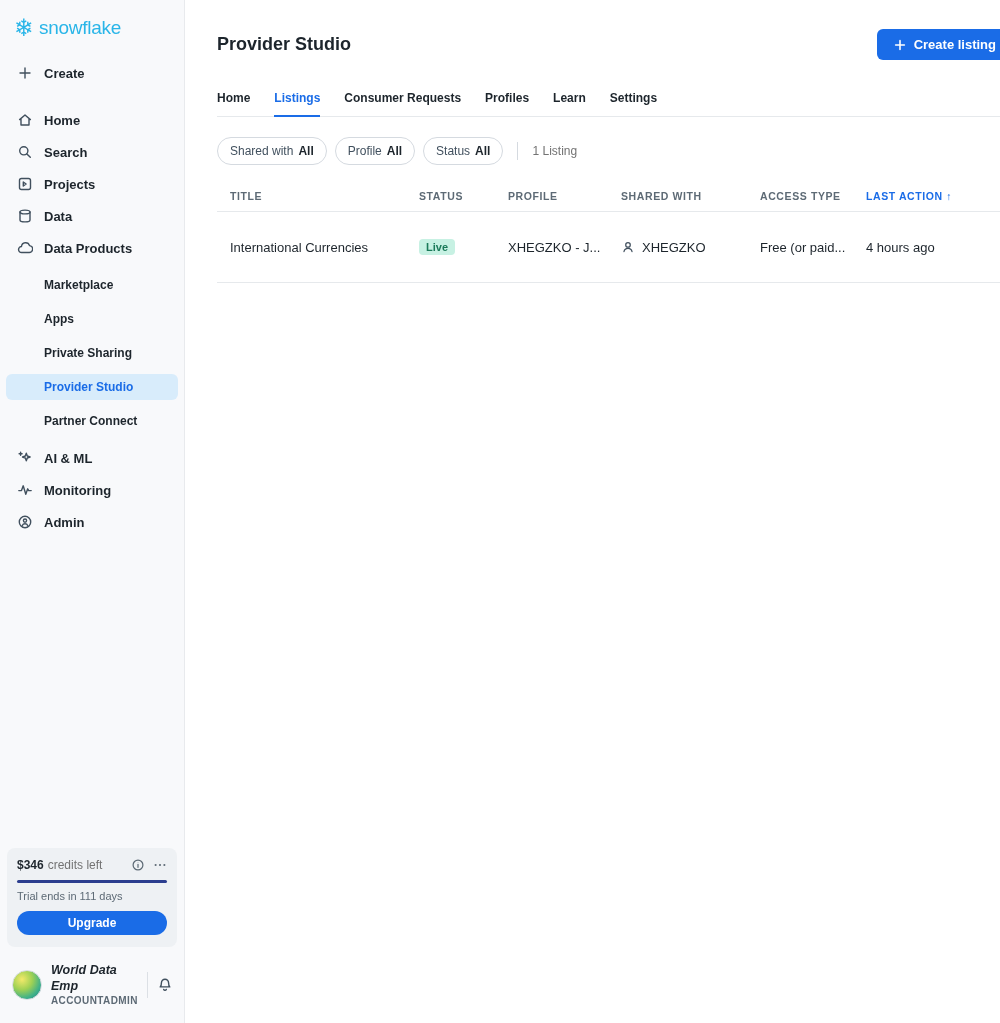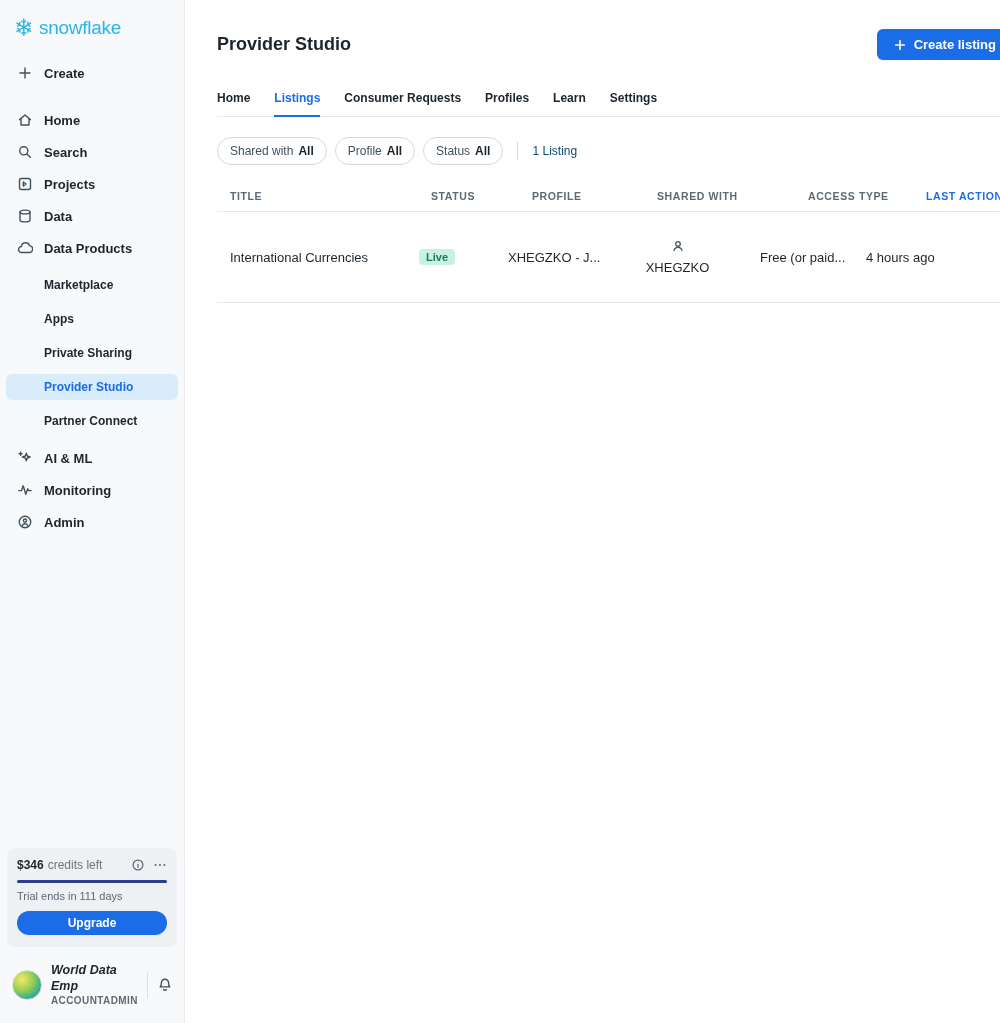--- a/index.html
+++ b/index.html
@@ -96,41 +96,41 @@
   .tab.active { color: #1a6ce7; border-bottom-color: #1a6ce7; }
 
   .filters-row { display: flex; align-items: center; gap: 8px; margin-top: 20px; }
   .chip {
     display: flex; align-items: center; gap: 5px;
     border: 1px solid #d5dae0; border-radius: 17px; background: #fff;
     padding: 6px 12px; font-size: 12px; color: #41505e; cursor: pointer; white-space: nowrap;
   }
   .chip b { color: #1d252c; font-weight: 700; }
   .filters-divider { width: 1px; height: 18px; background: #d5dae0; margin: 0 6px; }
-  .listing-count { font-size: 12px; color: #0c4a6e; }
+  .listing-count { font-size: 12px; color: #737373; }
 
   .table { margin-top: 16px; }
   .t-row {
     display: grid;
     grid-template-columns: 189px 89px 113px 139px 106px 1fr;
     align-items: center;
   }
-  .t-head { border-bottom: 1px solid #e6e9ec; gap: 12px; }
+  .t-head { border-bottom: 1px solid #e6e9ec; }
   .t-head .t-cell {
     font-size: 10.5px; font-weight: 700; letter-spacing: 0.6px; color: #5d6a75;
     padding: 9px 13px; white-space: nowrap;
   }
   .t-head .t-cell.sorted { color: #1a6ce7; }
   .t-body-row { border-bottom: 1px solid #e6e9ec; cursor: pointer; }
   .t-body-row .t-cell { font-size: 13px; color: #1d252c; padding: 27px 13px; white-space: nowrap; overflow: hidden; }
   .badge-live {
     display: inline-block; background: #c7f1e3; color: #1c7a5a;
     font-size: 11px; font-weight: 700; padding: 2px 7px; border-radius: 4px;
   }
-  .shared-cell { display: flex; align-items: center; gap: 7px; flex-direction: column; }
+  .shared-cell { display: flex; gap: 7px; }
   .shared-cell .icon { color: #41505e; }
 </style>
 </head>
 <body>
 
 <div class="app">
 
   <aside class="sidebar">
 
     <div class="logo-row">

